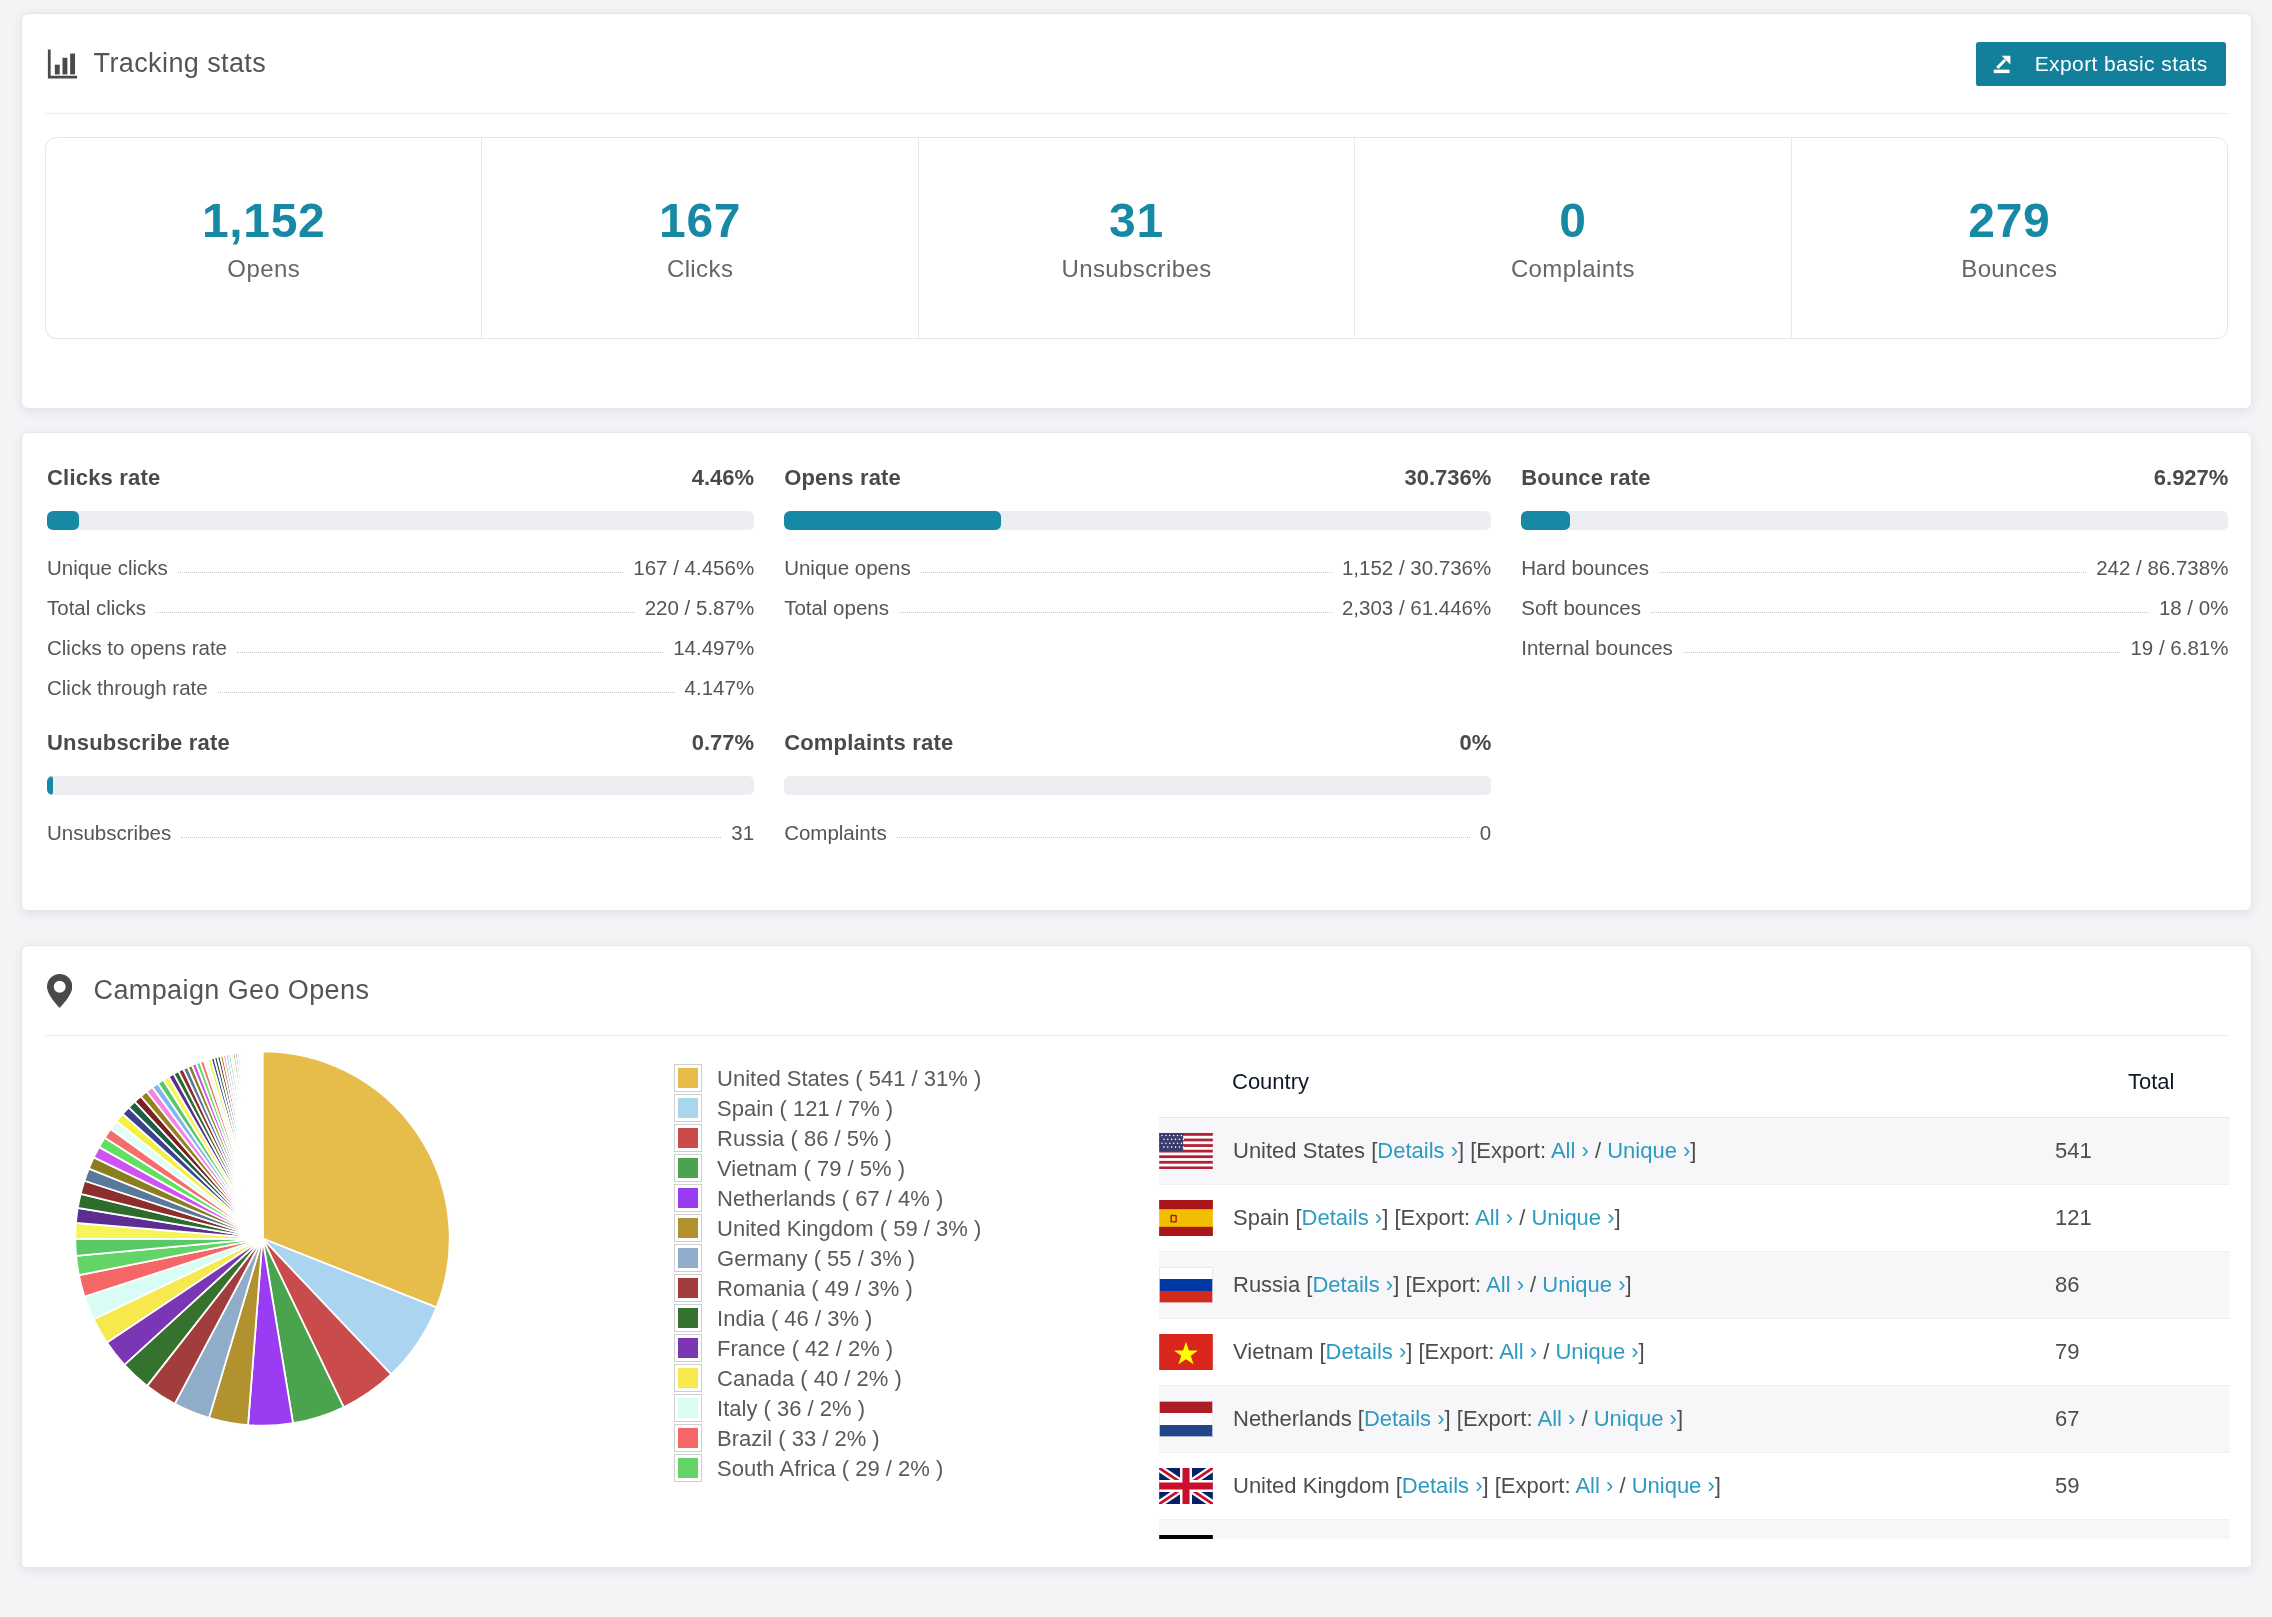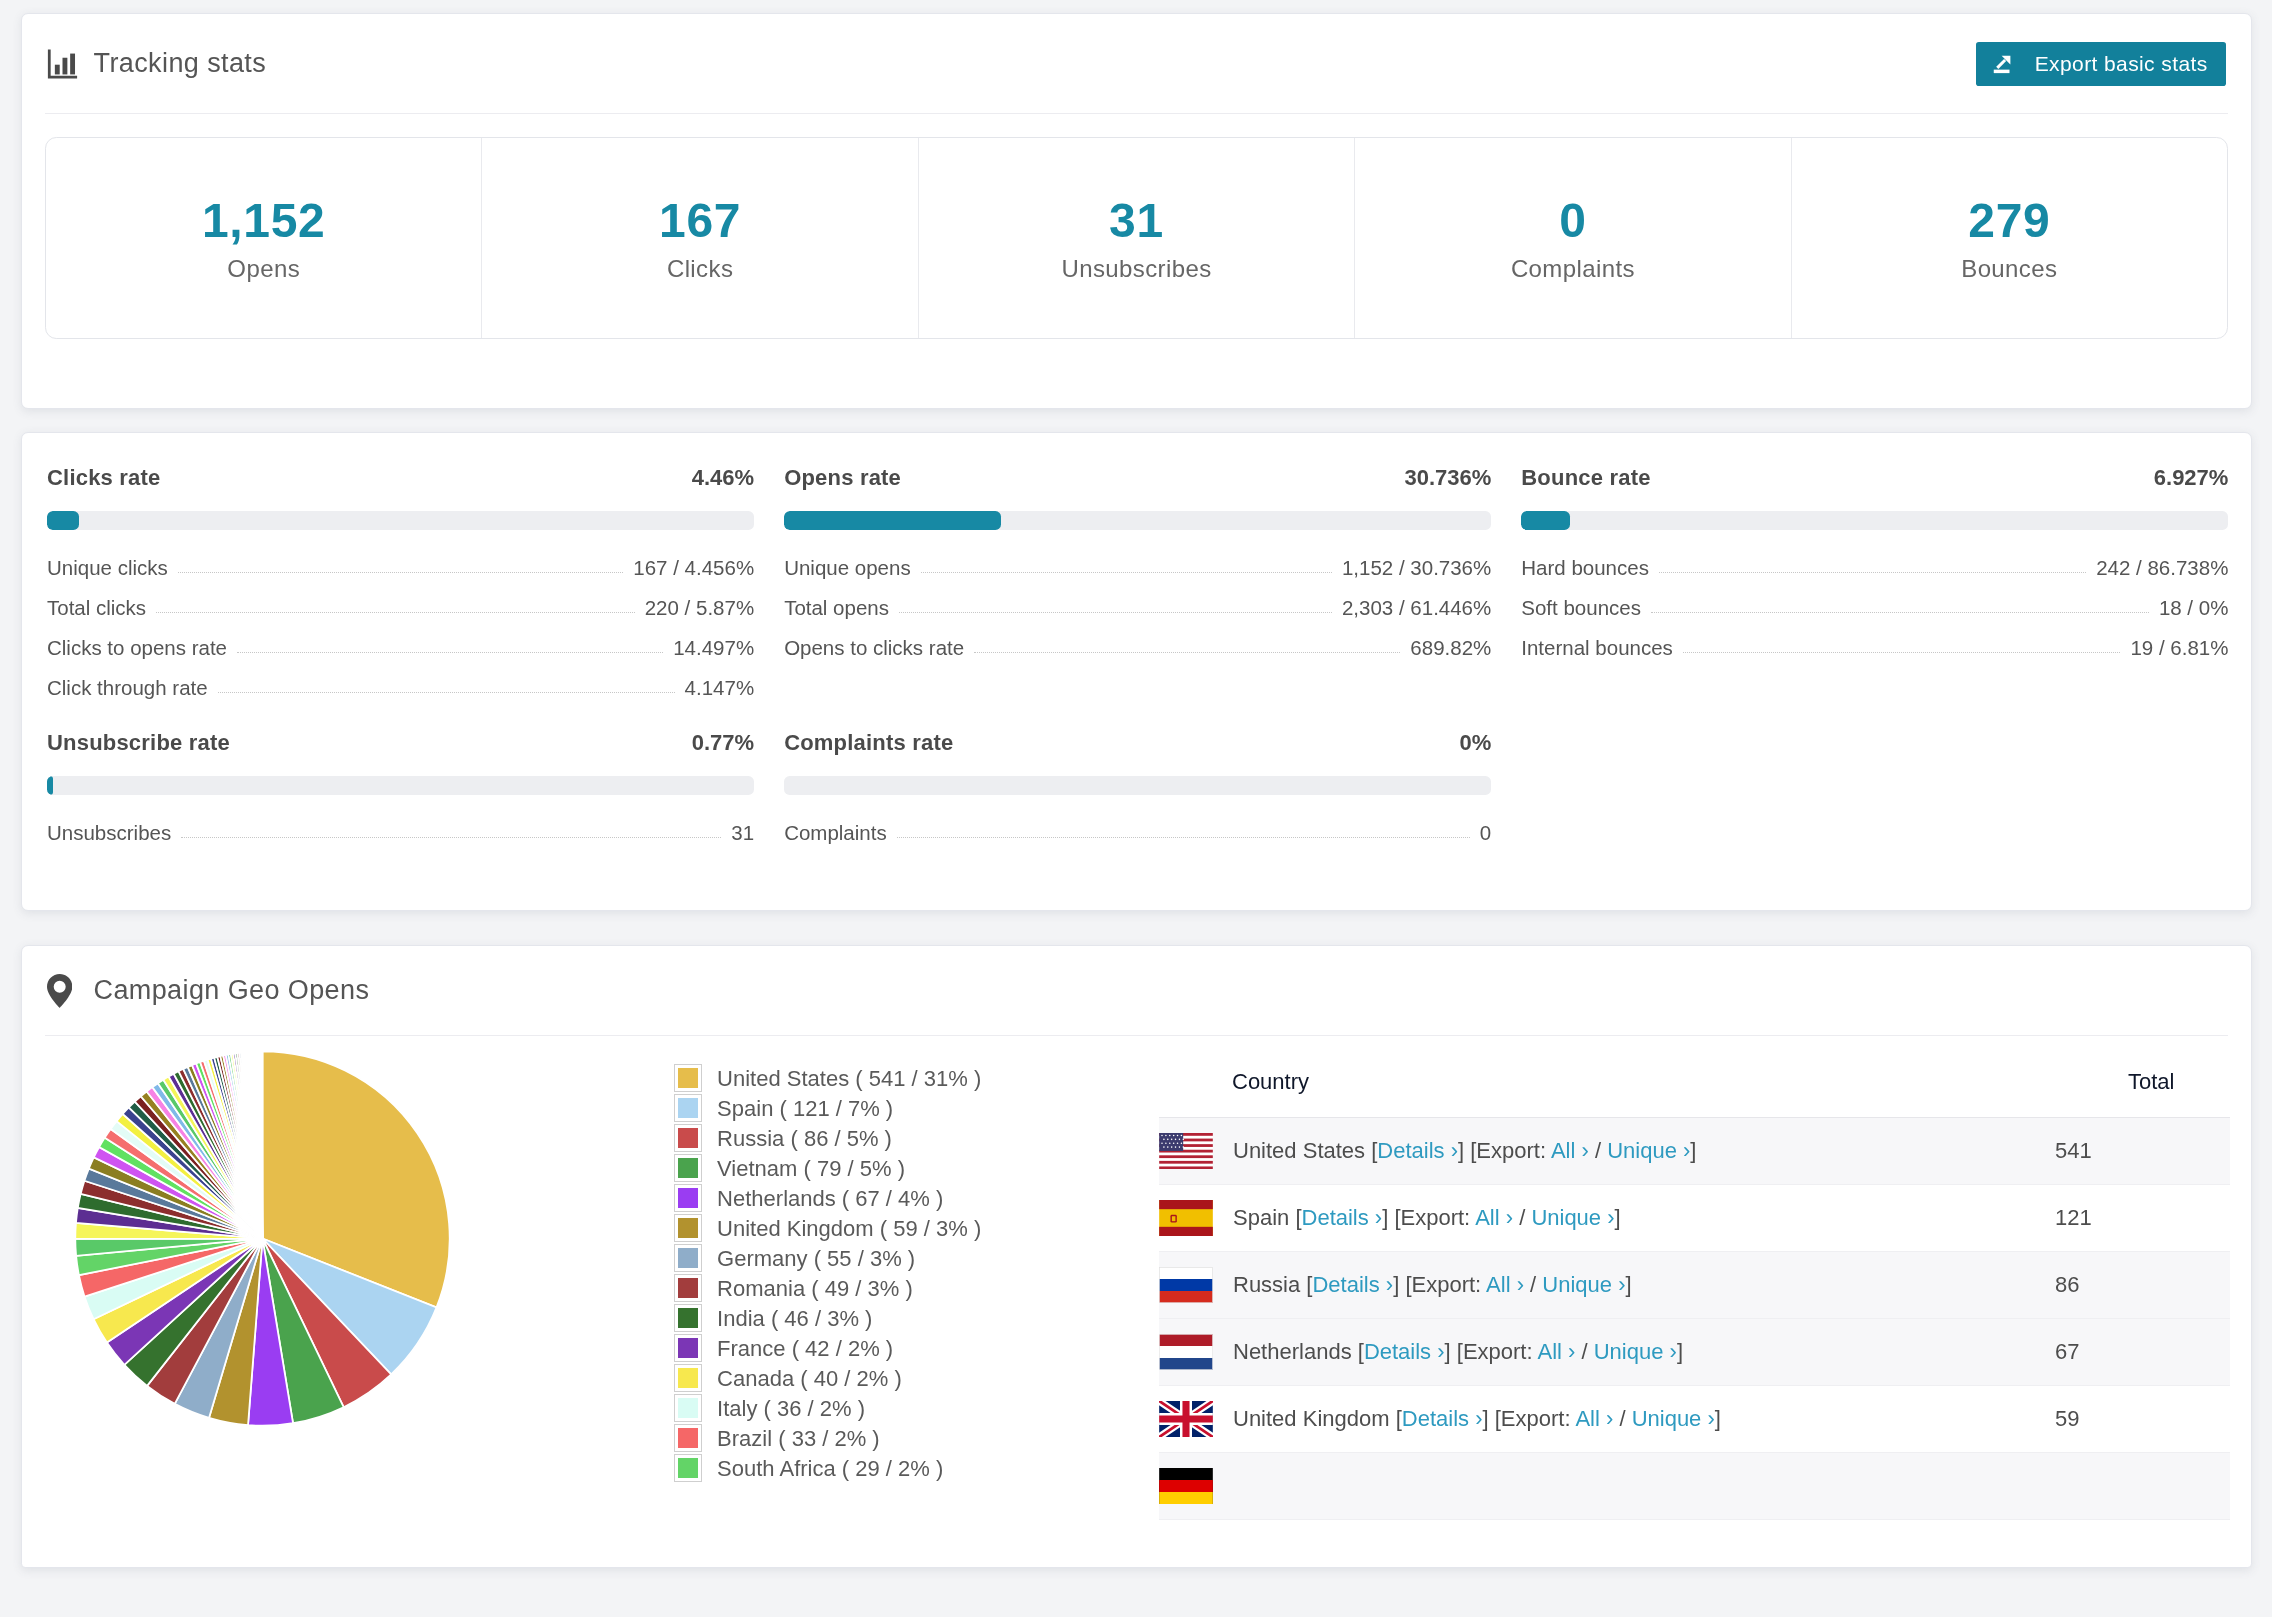--- a/index.html
+++ b/index.html
@@ -195,25 +195,20 @@
         <div class="rate-rows">
           <div class="rate-row">
             <span class="rr-label">Unique opens</span>
             <span class="leader"></span>
             <span class="rr-value">1,152 / 30.736%</span>
           </div>
           <div class="rate-row">
             <span class="rr-label">Total opens</span>
             <span class="leader"></span>
             <span class="rr-value">2,303 / 61.446%</span>
-          </div>
-          <div class="rate-row">
-            <span class="rr-label">Opens to clicks rate</span>
-            <span class="leader"></span>
-            <span class="rr-value">689.82%</span>
           </div>
         </div>
       </div>
       <div>
         <div class="rate-head">
           <span class="rate-title">Bounce rate</span>
           <span class="rate-pct">6.927%</span>
         </div>
         <div class="bar-track">
           <div class="bar-fill" style="background: rgb(23, 137, 164); width: 6.927%;"></div>
@@ -513,20 +508,30 @@
                 <svg class="flag" viewBox="0 0 76 51">
                   <rect width="76" height="51" fill="#fff"></rect>
                   <rect y="17" width="76" height="17" fill="#0039a6"></rect>
                   <rect y="34" width="76" height="17" fill="#d52b1e"></rect>
                   <rect x="0.5" y="0.5" width="75" height="50" fill="none" stroke="#e0e0e0" stroke-width="1"></rect>
                 </svg>
                 <span><span>Russia</span> [<a style="color: rgb(46, 154, 192);">Details ›</a>] [Export: <a style="color: rgb(46, 154, 192);">All ›</a> / <a style="color: rgb(46, 154, 192);">Unique ›</a>]</span>
               </div>
               <div class="gt-col-total gt-total">86</div>
             </div>
+            <div class="gt-row">
+              <div class="gt-col-country gt-links">
+                <svg class="flag" viewBox="0 0 76 51">
+                  <rect width="76" height="51" fill="#da251d"></rect>
+                  <path d="M38 11 L42.2 23.2 L55 23.2 L44.7 30.8 L48.7 43 L38 35.6 L27.3 43 L31.3 30.8 L21 23.2 L33.8 23.2 Z" fill="#ffff00"></path>
+                </svg>
+                <span><span>Vietnam</span> [<a style="color: rgb(46, 154, 192);">Details ›</a>] [Export: <a style="color: rgb(46, 154, 192);">All ›</a> / <a style="color: rgb(46, 154, 192);">Unique ›</a>]</span>
+              </div>
+              <div class="gt-col-total gt-total">79</div>
+            </div>
             <div class="gt-row striped">
               <div class="gt-col-country gt-links">
                 <svg class="flag" viewBox="0 0 76 51">
                   <rect width="76" height="51" fill="#fff"></rect>
                   <rect width="76" height="17" fill="#ae1c28"></rect>
                   <rect y="34" width="76" height="17" fill="#21468b"></rect>
                   <rect x="0.5" y="0.5" width="75" height="50" fill="none" stroke="#e6e6e6" stroke-width="1"></rect>
                 </svg>
                 <span><span>Netherlands</span> [<a style="color: rgb(46, 154, 192);">Details ›</a>] [Export: <a style="color: rgb(46, 154, 192);">All ›</a> / <a style="color: rgb(46, 154, 192);">Unique ›</a>]</span>
               </div>

